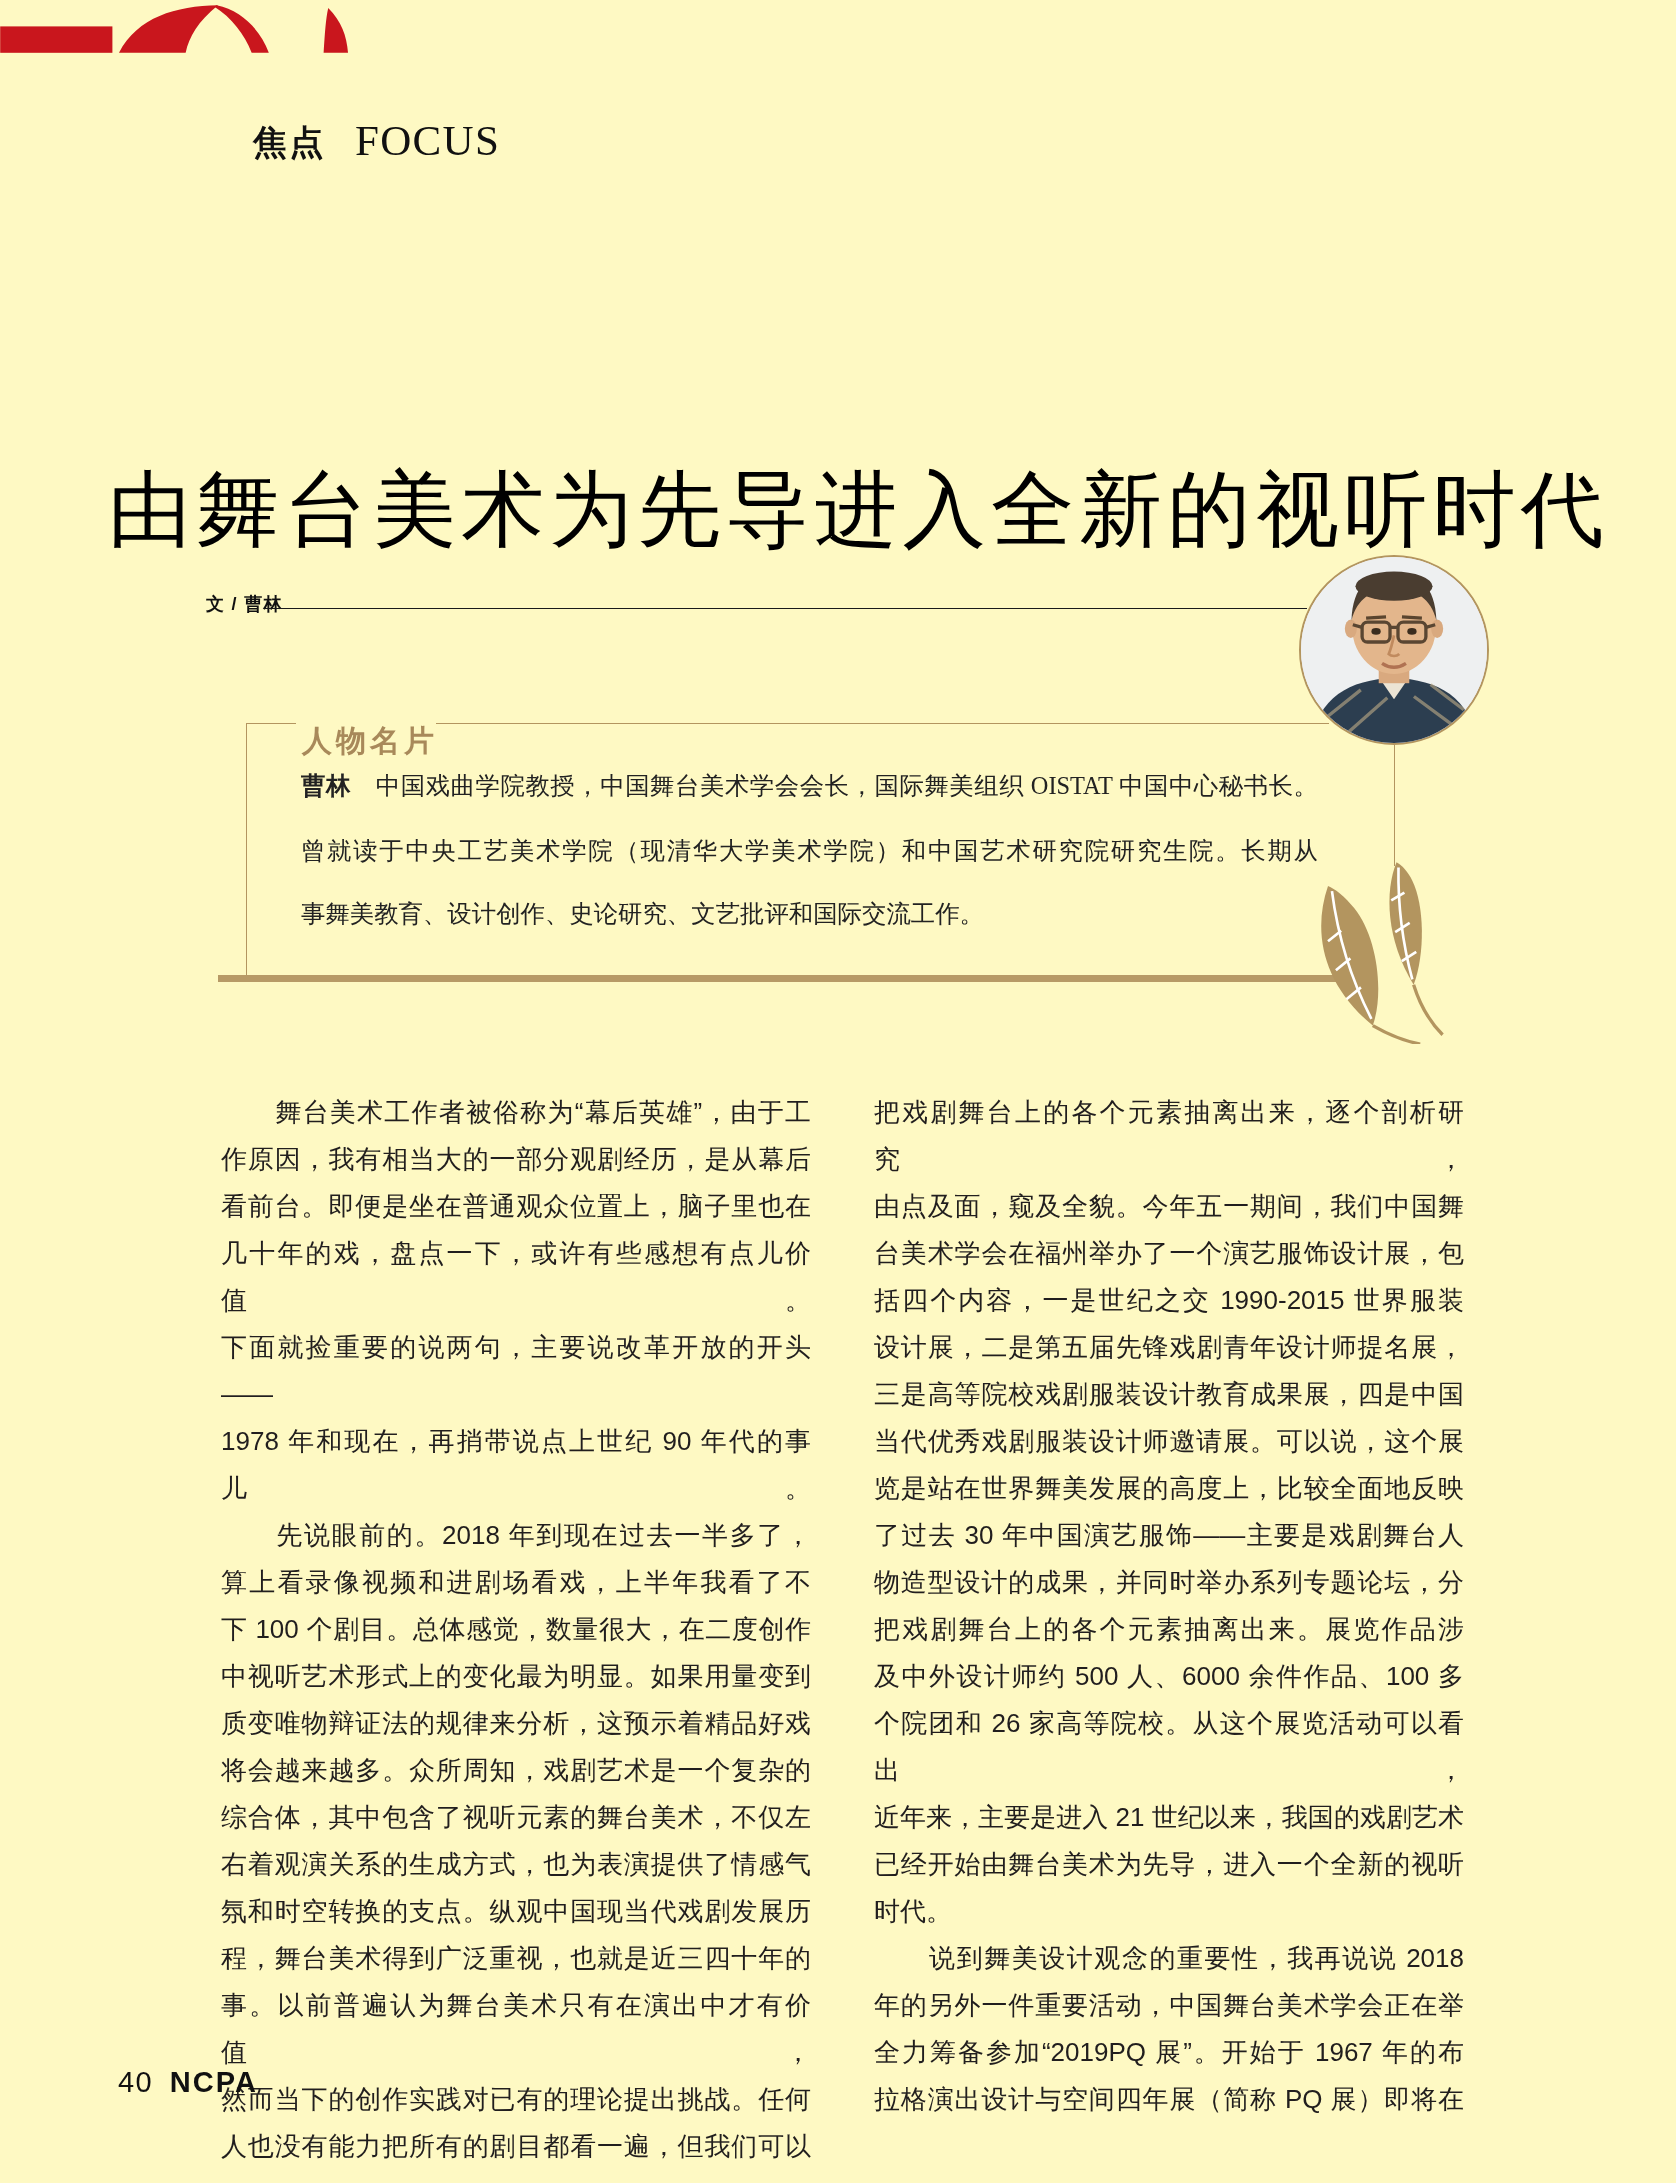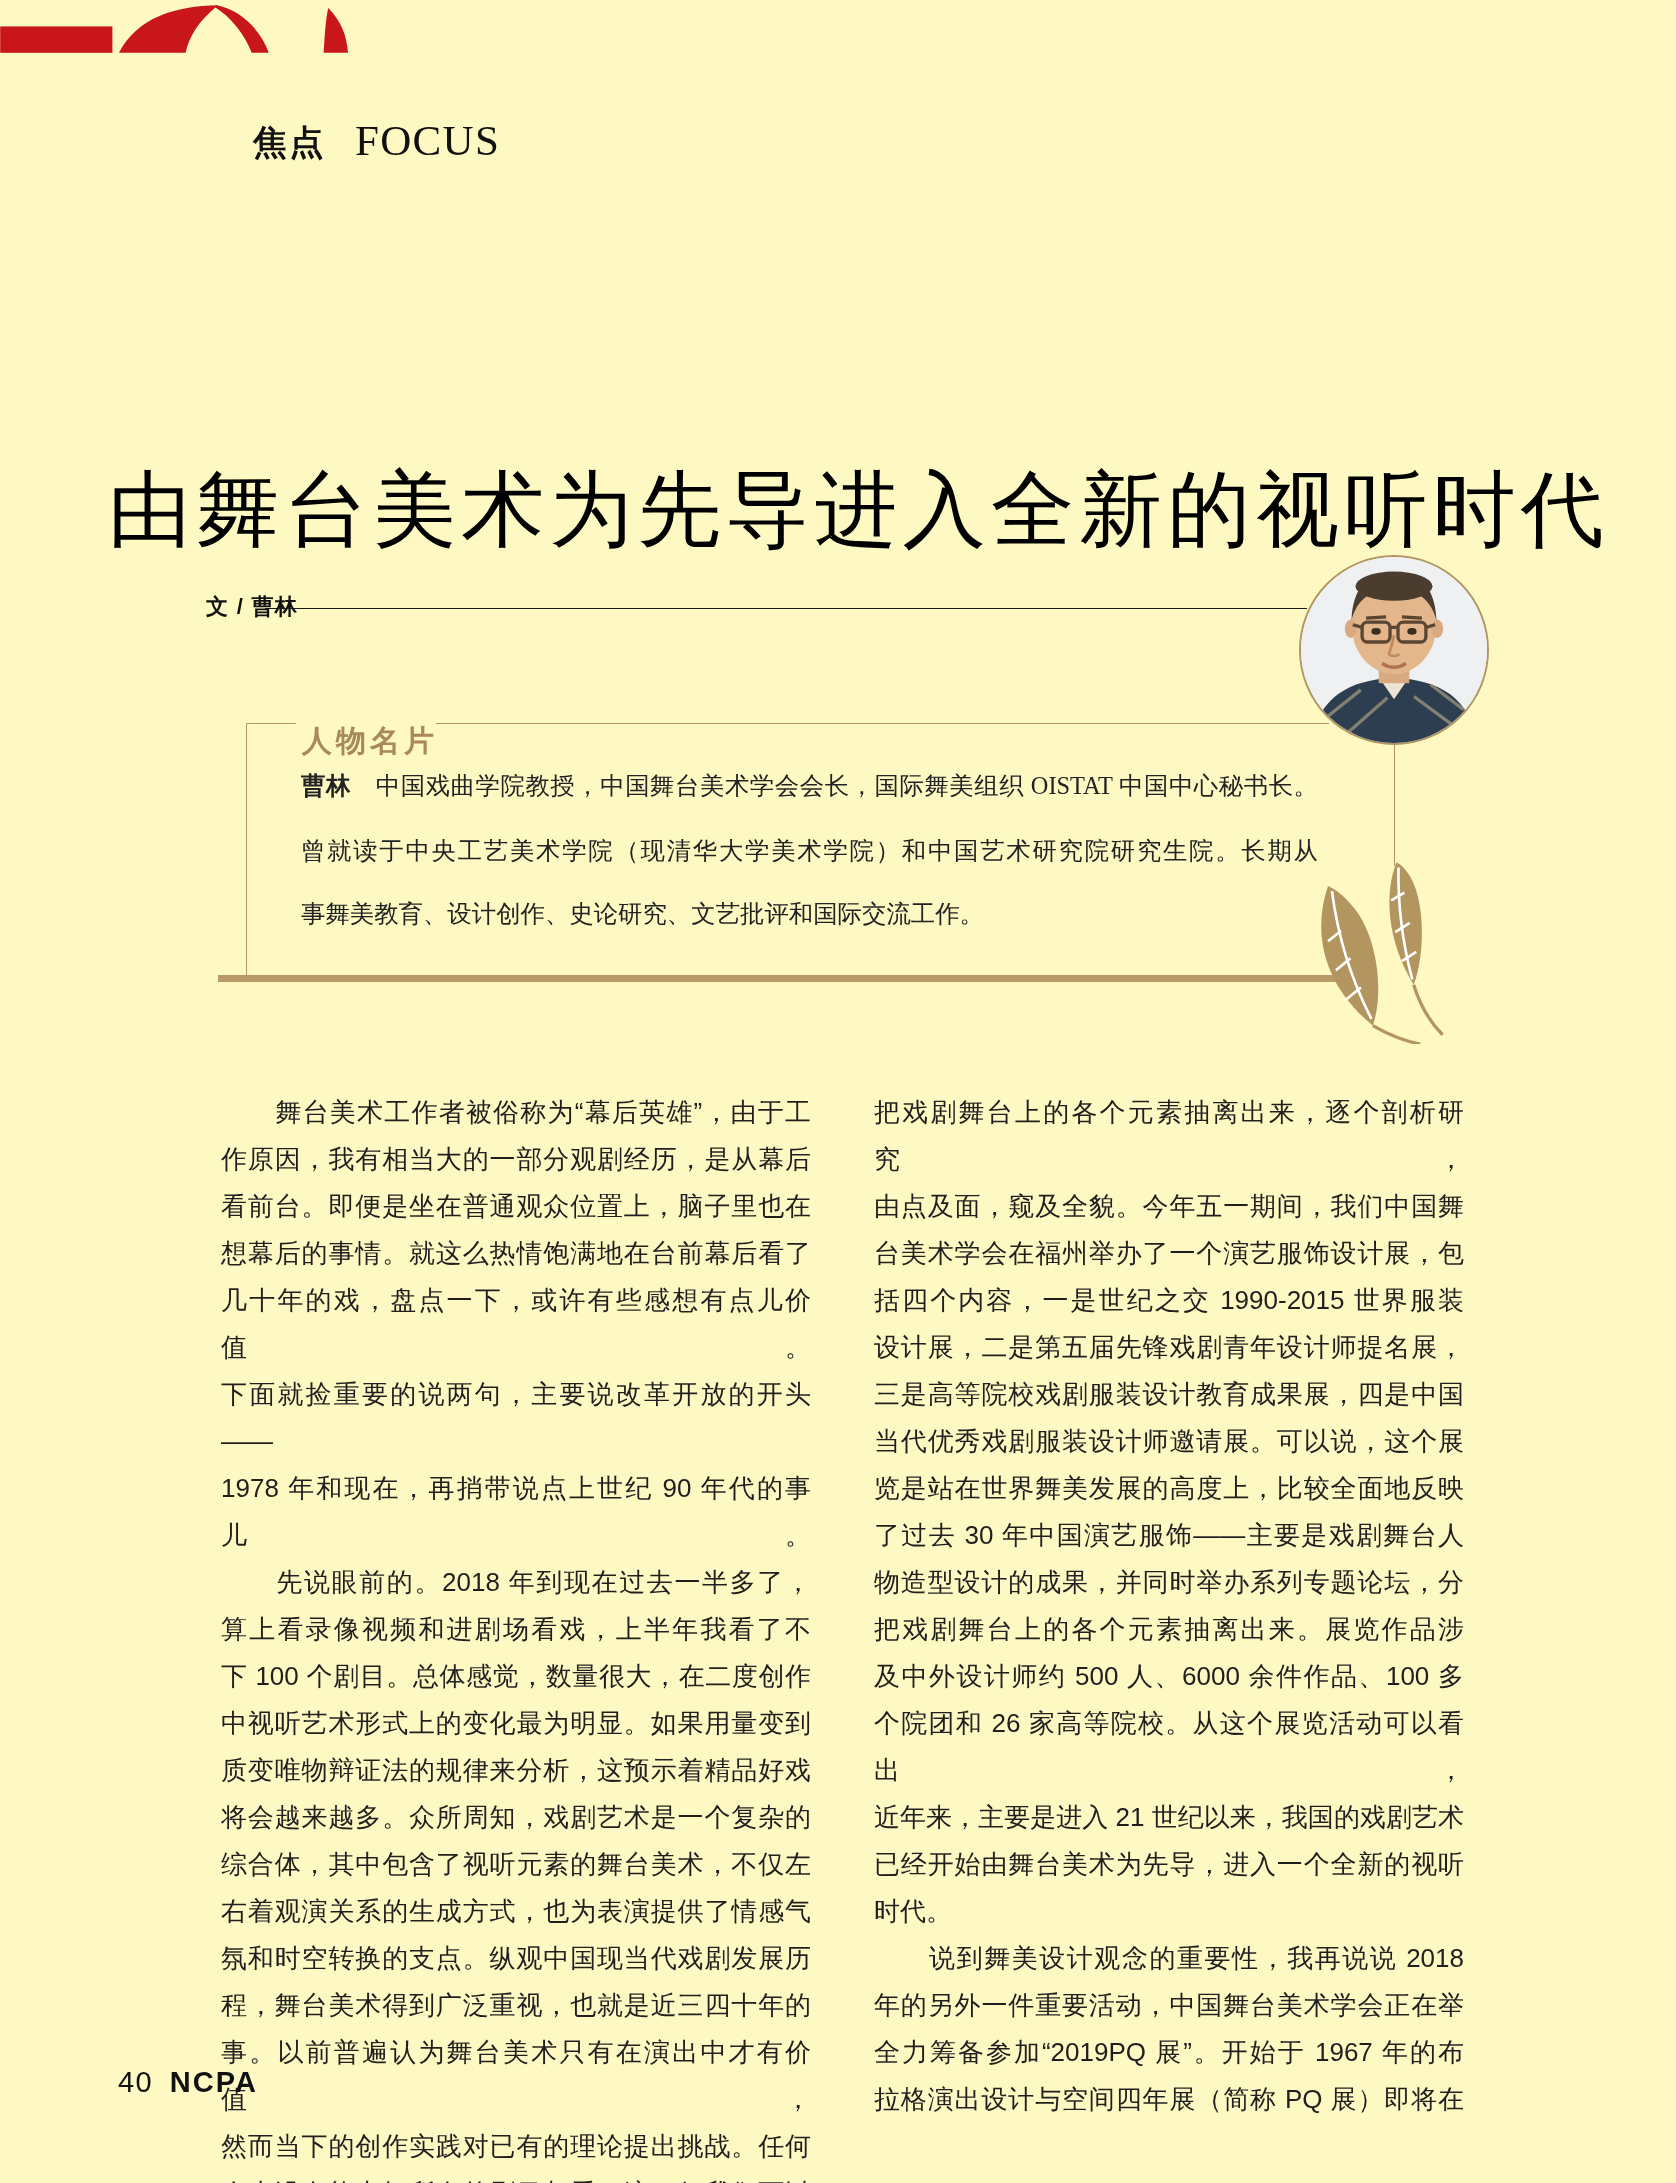--- a/index.html
+++ b/index.html
@@ -9,21 +9,21 @@
 
   
   .banner-svg{left:0;top:160;width:502px;height:66px;}
   .tag-cn{left:253px;top:125px;font-size:34px;font-weight:900;letter-spacing:2.6px;color:#111;line-height:1;}
   .tag-en{left:355px;top:119px;font-size:43px;font-family:"Liberation Serif","DejaVu Serif",serif;
           letter-spacing:1.3px;color:#111;line-height:1;}
 
   
   .article-title{left:108px;top:408px;font-size:83px;font-weight:300;letter-spacing:5.3px;line-height:1.12;
                  font-family:"Liberation Serif","DejaVu Serif",serif;color:#000;white-space:nowrap;}
-  .byline{left:206px;top:592px;font-size:22px;font-weight:700;letter-spacing:1.3px;color:#111;}
+  .byline{left:206px;top:592px;font-size:18px;font-weight:700;letter-spacing:1.3px;color:#111;}
   .byline-rule{left:265px;top:608px;width:1042px;height:1.3px;background:#1a1a1a;}
 
   
   .portrait{left:1299px;top:555px;width:186px;height:186px;border-radius:50%;
             border:2px solid #b3955f;overflow:hidden;background:#eef0f1;}
   .photo-vline{left:1394px;top:745px;width:1.3px;height:121px;background:#b3955f;}
 
   
   .card-vline{left:246px;top:723px;width:1.3px;height:257px;background:#b3955f;}
   .card-topline-short{left:246px;top:723px;width:50px;height:1.3px;background:#b3955f;}
@@ -131,21 +131,20 @@
     <g stroke="#b3955f" stroke-width="5" fill="none">
       <path d="M 92 262 C 120 278 142 286 164 290"></path>
       <path d="M 154 200 C 164 232 178 256 198 276"></path>
     </g>
   </svg>
 
   <div class="abs col col-left">
       <div class="bodyline">　　舞台美术工作者被俗称为“幕后英雄”，由于工</div>
       <div class="bodyline">作原因，我有相当大的一部分观剧经历，是从幕后</div>
       <div class="bodyline">看前台。即便是坐在普通观众位置上，脑子里也在</div>
-      <div class="bodyline">想幕后的事情。就这么热情饱满地在台前幕后看了</div>
       <div class="bodyline">几十年的戏，盘点一下，或许有些感想有点儿价值。</div>
       <div class="bodyline">下面就捡重要的说两句，主要说改革开放的开头——</div>
       <div class="bodyline">1978 年和现在，再捎带说点上世纪 90 年代的事儿。</div>
       <div class="bodyline">　　先说眼前的。2018 年到现在过去一半多了，</div>
       <div class="bodyline">算上看录像视频和进剧场看戏，上半年我看了不</div>
       <div class="bodyline">下 100 个剧目。总体感觉，数量很大，在二度创作</div>
       <div class="bodyline">中视听艺术形式上的变化最为明显。如果用量变到</div>
       <div class="bodyline">质变唯物辩证法的规律来分析，这预示着精品好戏</div>
       <div class="bodyline">将会越来越多。众所周知，戏剧艺术是一个复杂的</div>
       <div class="bodyline">综合体，其中包含了视听元素的舞台美术，不仅左</div>

